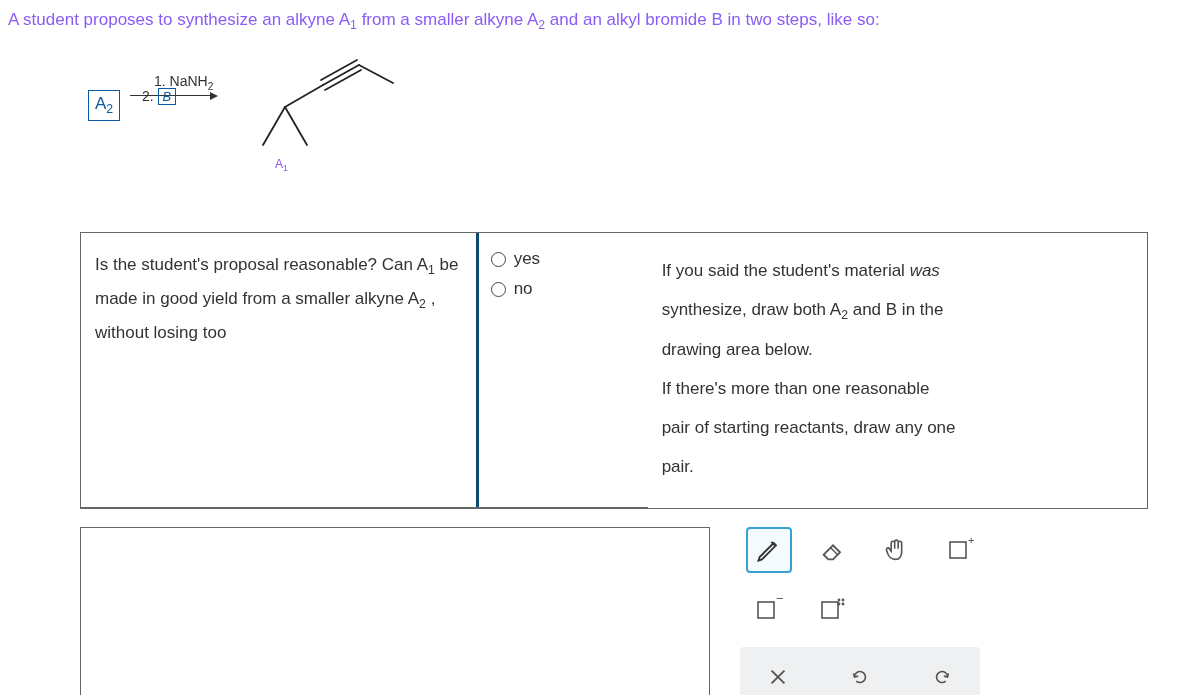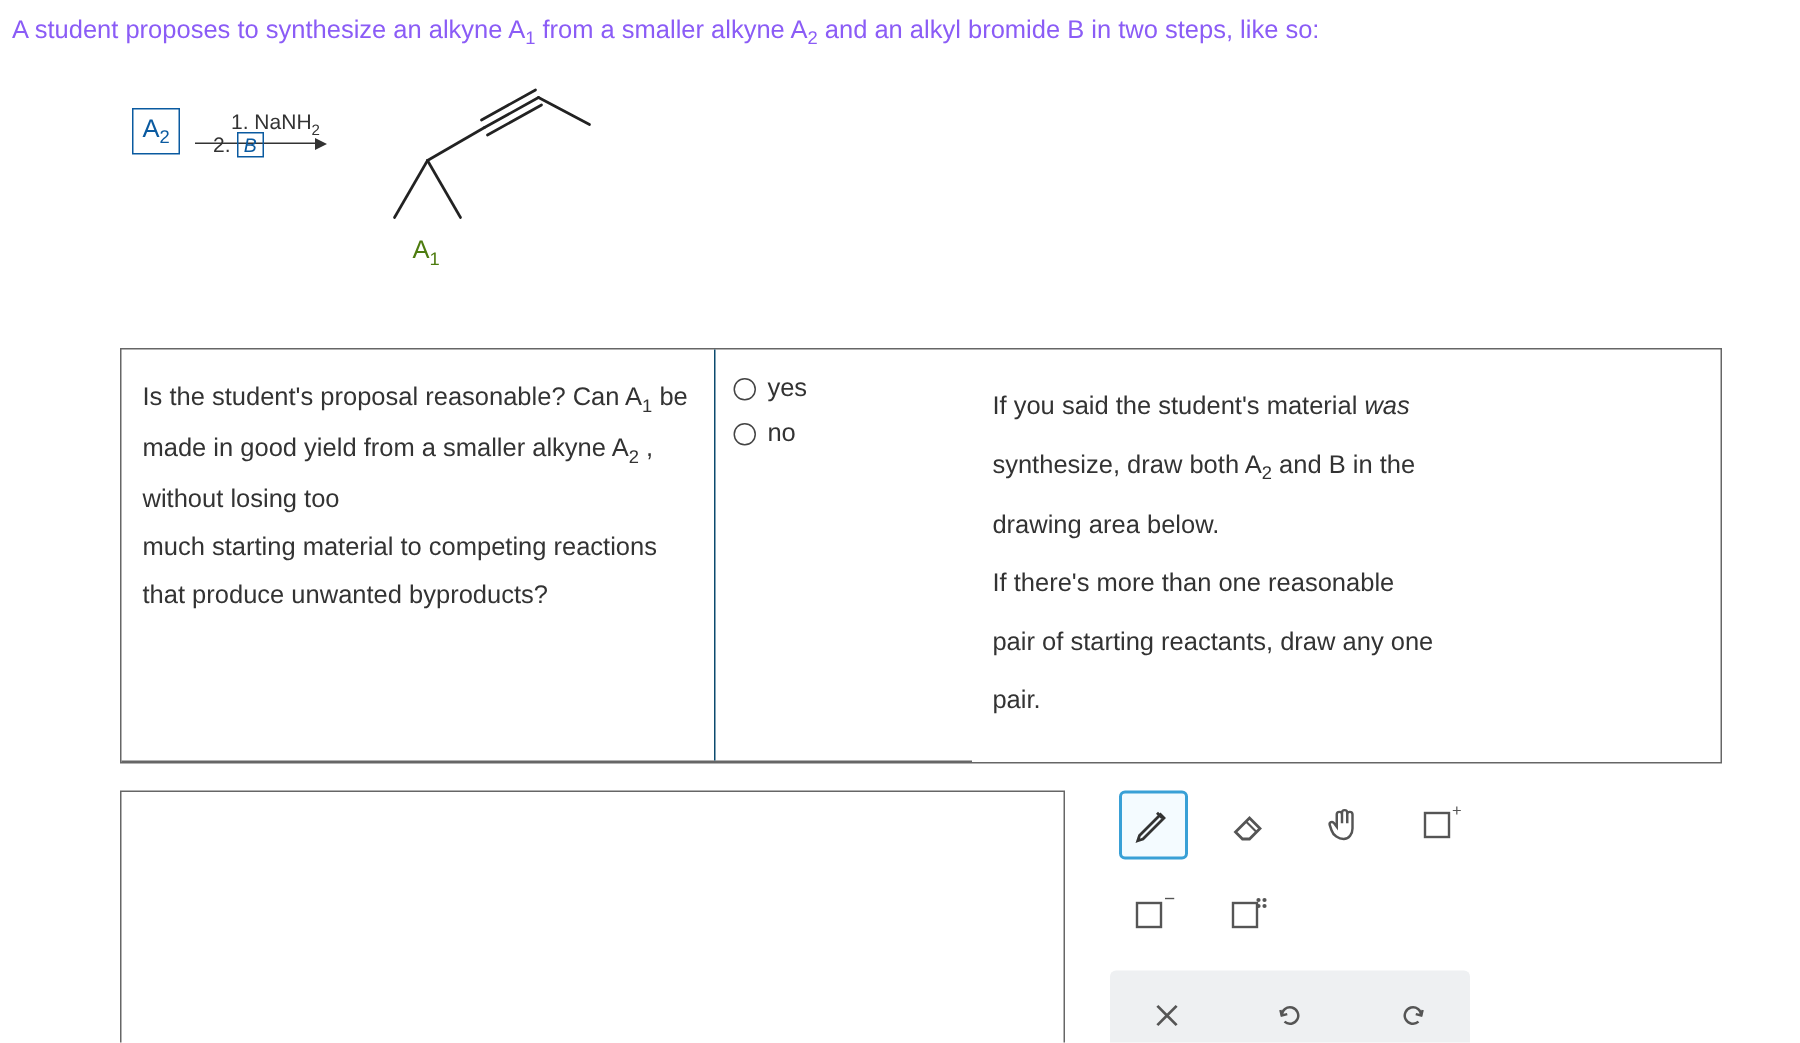--- a/index.html
+++ b/index.html
@@ -27,21 +27,21 @@
     margin-left: 88px;
   }
   .box {
     display: inline-block;
     border: 1.6px solid #0a5aa0;
     color: #0a5aa0;
     padding: 3px 6px;
     font-size: 17px;
     position: absolute;
   }
-  .a2-box { top: 20px; left: 0; }
+  .a2-box { top: 38px; left: 0; }
   .arrow-wrap {
     position: absolute;
     top: 18px;
     left: 42px;
     width: 90px;
   }
   .arrow-line {
     border-bottom: 1.4px solid #333;
     width: 82px;
     position: absolute;
@@ -73,22 +73,22 @@
     border:1.4px solid #0a5aa0;
     color:#0a5aa0;
     padding:0 4px;
     font-size:13px;
     font-style: italic;
   }
   .product-svg { position:absolute; top:-5px; left:135px; }
   .a1-label {
     position:absolute;
     top:105px; left:187px;
-    color:#4d7c0f;
-    font-size:17px;
+    color:#8b5cf6;
+    font-size:12px;
     font-weight:500;
   }
 
   
   .qbox {
     border: 1px solid #666;
     margin: 40px 52px 0 80px;
     display: flex;
     flex-direction: row;
   }
@@ -96,21 +96,21 @@
     display:flex;
     border-bottom: 1px solid #666;
   }
   .qtext {
     padding: 16px 14px 24px 14px;
     font-size: 17px;
     line-height: 1.9;
     flex: 1;
   }
   .choices {
-    border-left: 1px solid #0c4a6e;
+    border-left: 3px solid #0c4a6e;
     width: 172px;
     padding: 16px 12px;
   }
   .choice {
     display:flex;
     align-items:center;
     gap:8px;
     margin-bottom: 10px;
     font-size:17px;
   }
@@ -243,21 +243,20 @@
   <div class="a1-label">
     <span>A</span><span class="sub">1</span>
   </div>
 </div>
 
 <div class="qbox">
   <div class="qrow1">
     <div class="qtext">
       <span>Is the student's proposal reasonable? Can A</span><span class="sub">1</span><span> be made in good yield from a smaller alkyne A</span><span class="sub">2</span><span> , without losing too</span>
       <br>
-      <span>much starting material to competing reactions that produce unwanted byproducts?</span>
     </div>
     <div class="choices">
       <div class="choice">
         <span class="radio"></span>
         <span>yes</span>
       </div>
       <div class="choice">
         <span class="radio"></span>
         <span>no</span>
       </div>

